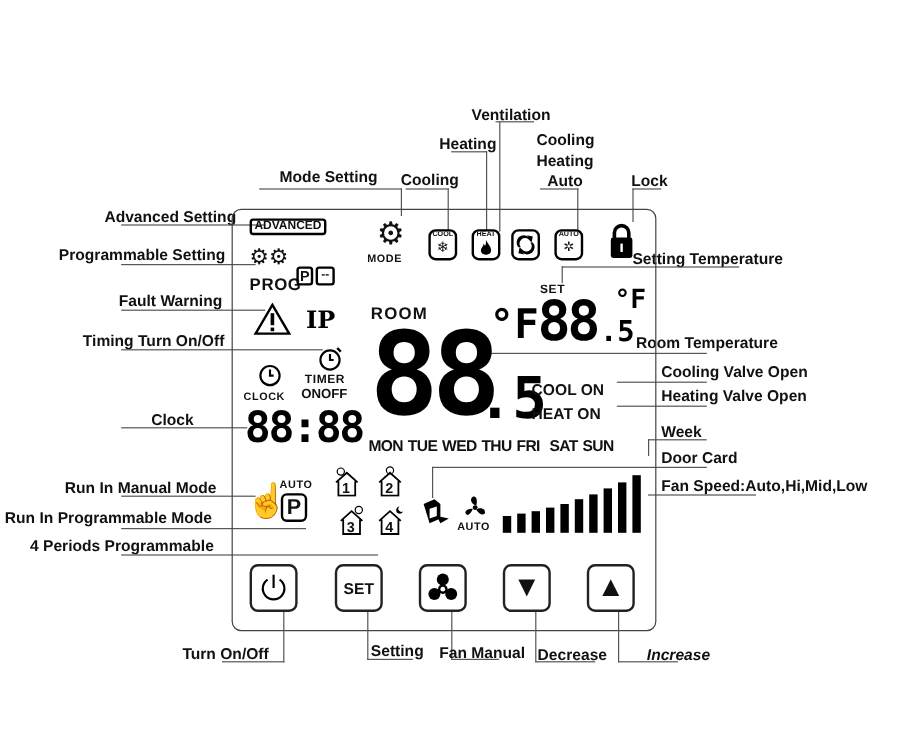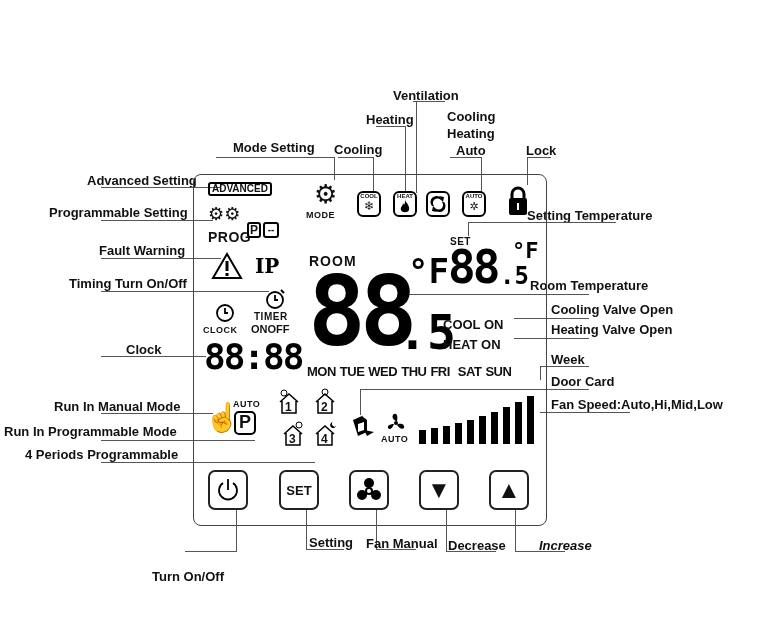--- a/index.html
+++ b/index.html
@@ -241,21 +241,21 @@
 </div>
 <div class="btn" style="left:419px;top:470px;width:40px;height:40px;font-size:24px;">
   <span>▼</span>
 </div>
 <div class="btn" style="left:489px;top:470px;width:40px;height:40px;font-size:24px;">
   <span>▲</span>
 </div>
 
 <div class="ln" style="left:236px;top:510px;width:1.3px;height:42px;"></div>
 <div class="ln" style="left:185px;top:551px;width:52px;height:1.3px;"></div>
-<div class="lbl" style="left:152px;top:537px;margin-top:32px;">Turn On/Off</div>
+<div class="lbl" style="left:152px;top:537px;">Turn On/Off</div>
 
 <div class="ln" style="left:306px;top:510px;width:1.3px;height:40px;"></div>
 <div class="ln" style="left:306px;top:549px;width:38px;height:1.3px;"></div>
 <div class="lbl" style="left:309px;top:535px;">Setting</div>
 
 <div class="ln" style="left:376px;top:510px;width:1.3px;height:40px;"></div>
 <div class="ln" style="left:376px;top:549px;width:40px;height:1.3px;"></div>
 <div class="lbl" style="left:366px;top:536px;">Fan Manual</div>
 
 <div class="ln" style="left:446px;top:510px;width:1.3px;height:42px;"></div>

